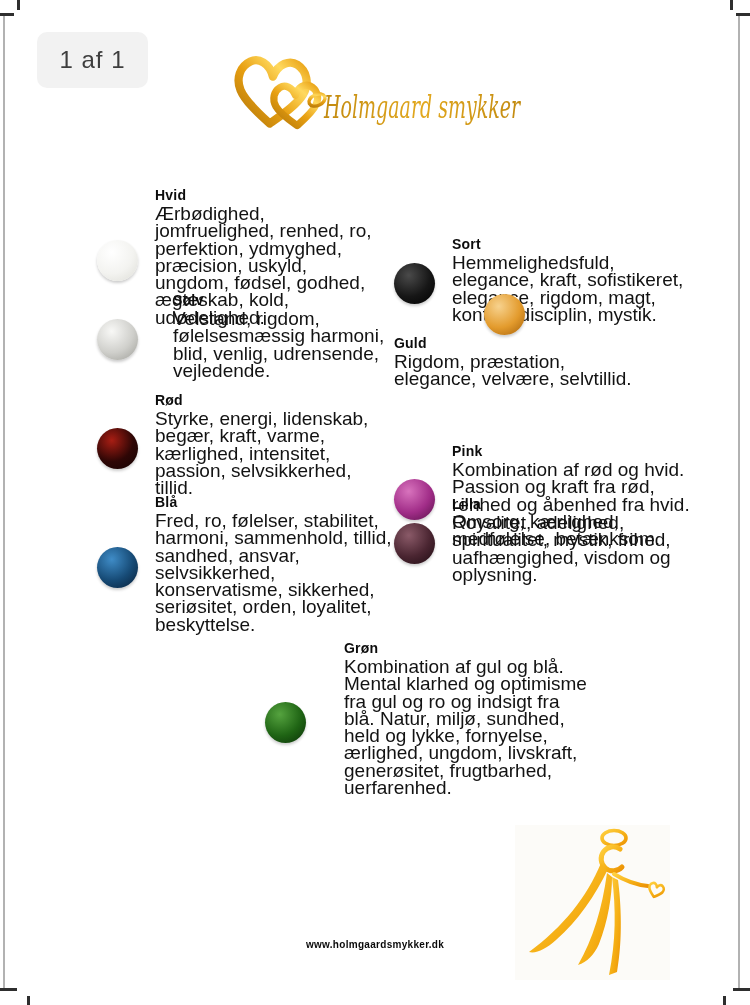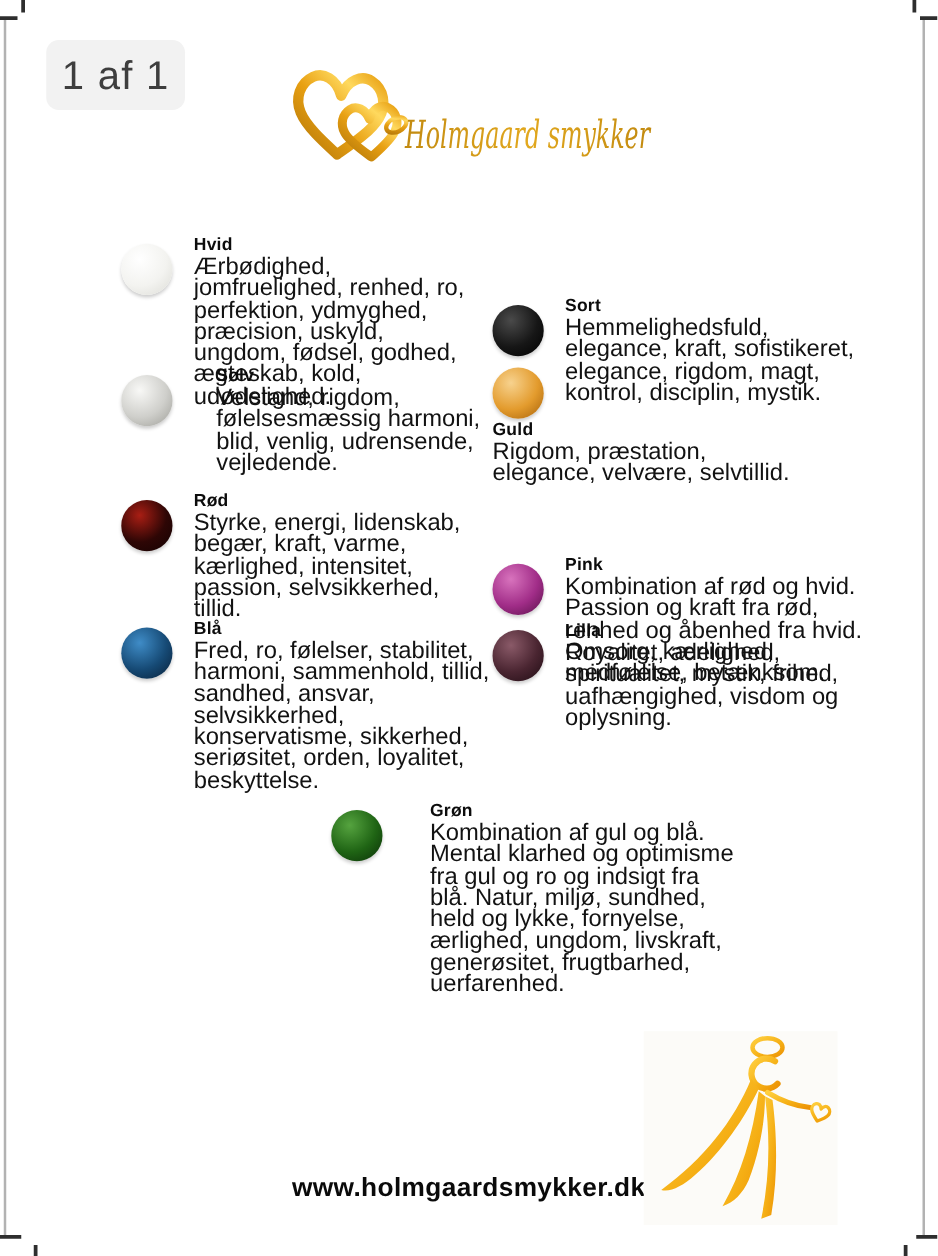--- a/index.html
+++ b/index.html
@@ -22,46 +22,46 @@
   .mk-tl-v { left:17px; top:0;     width:3px;  height:10px; }
   .mk-tr-v { left:730px;top:0;     width:3px;  height:10px; }
   .mk-bl-v { left:27px; top:996px; width:3px;  height:9px; }
   .mk-br-v { left:723px;top:996px; width:3px;  height:9px; }
 
   
   .page-badge {
     position:absolute; left:37px; top:32px; width:111px; height:56px;
     background:#f2f2f2; border-radius:10px;
     display:flex; align-items:center; justify-content:center;
-    font-size:32px; color:#3e3e3e; letter-spacing:1px;text-align:center;
+    font-size:24px; color:#3e3e3e; letter-spacing:1px;text-align:center;
   }
 
   
   .logo-wrap { position:absolute; left:226px; top:48px; width:300px; height:98px; }
 
   
-  .entry { position:absolute; display:flex; }
+  .entry { position:absolute; display:flex;align-items:center; }
   .pearl {
     width:41px; height:41px; border-radius:50%;
     flex:none; margin-top:8px; margin-right:17px;
     box-shadow:0 2px 3px rgba(0,0,0,0.20);
   }
   .entry-text { }
   .entry-title {
     font-size:14px; font-weight:700; color:#0c0c0c;
     margin-bottom:2px; letter-spacing:0.2px;
   }
   .entry-desc {
     font-size:19px; line-height:17.3px; color:#121212;
   }
 
   
   .site-url {
     position:absolute; left:230px; top:939px; width:290px;
-    text-align:center; font-size:21px; font-weight:700;
+    text-align:center; font-size:10px; font-weight:700;
     color:#0a0a0a; letter-spacing:0.3px;
   }
   .angel-box {
     position:absolute; left:515px; top:825px; width:155px; height:155px;
     background:#fcfbf8;
   }
 </style>
 </head>
 <body>
 

